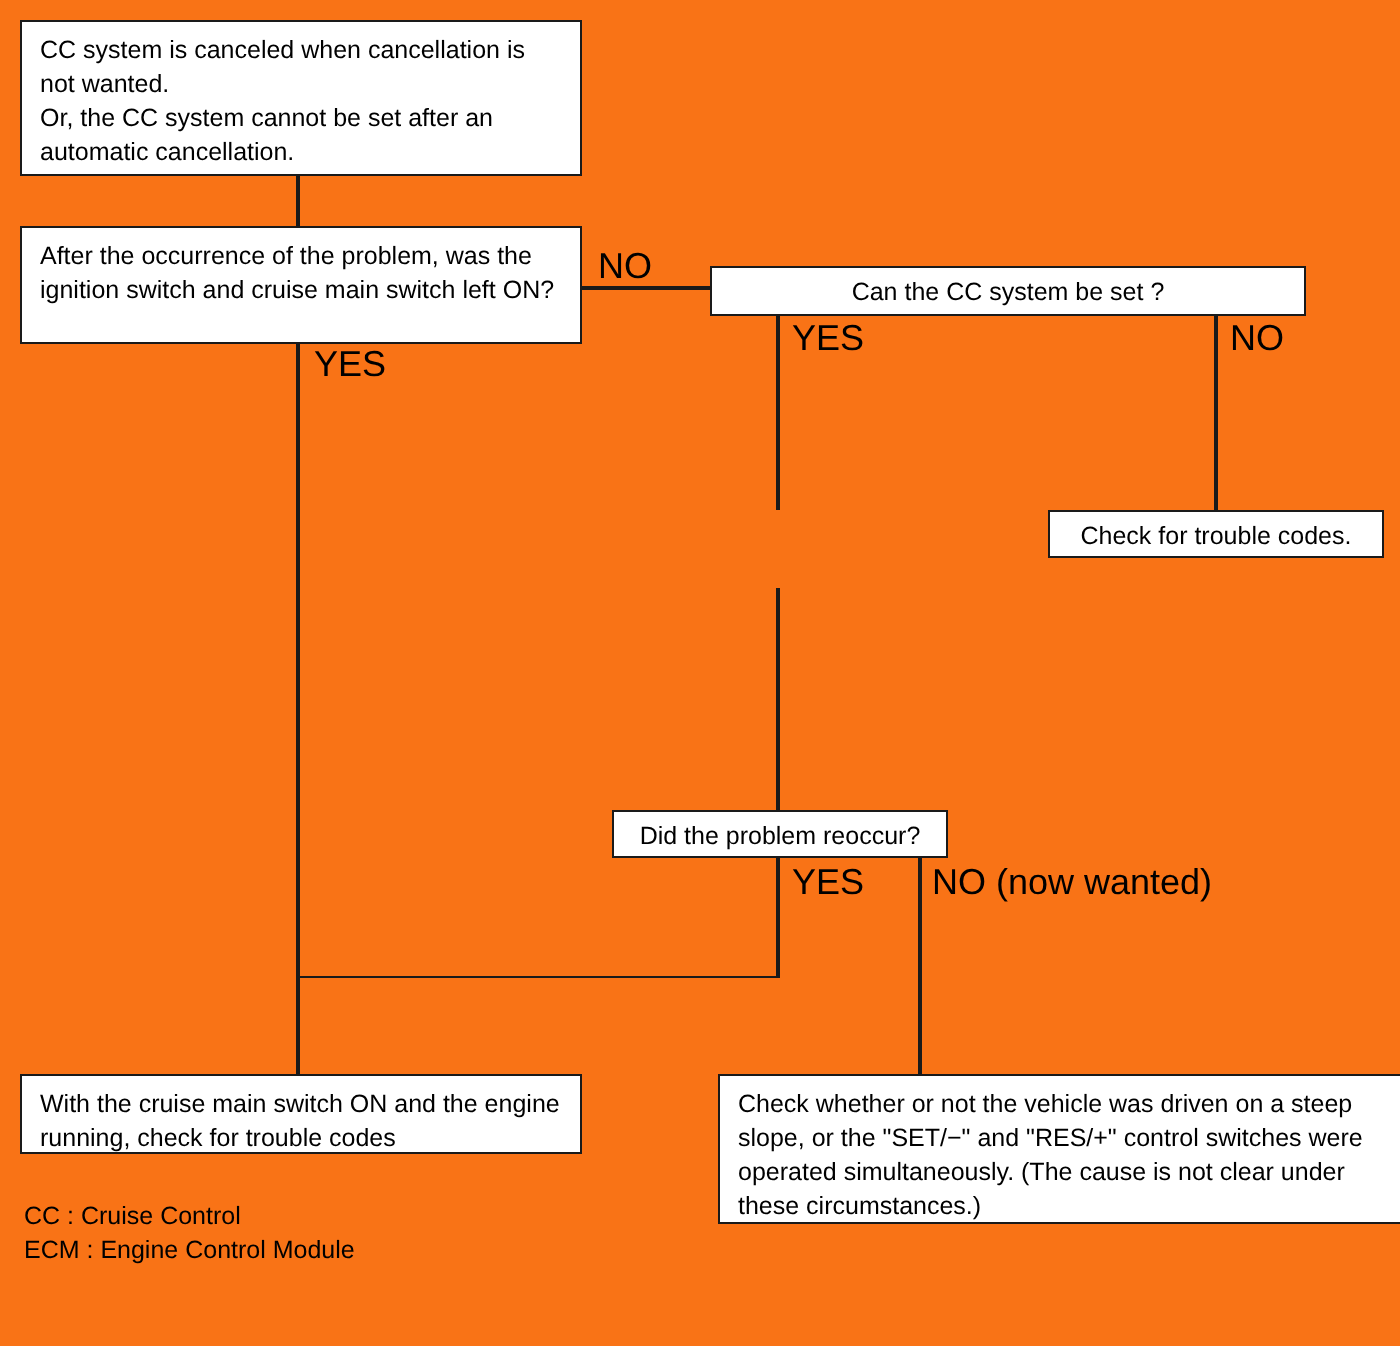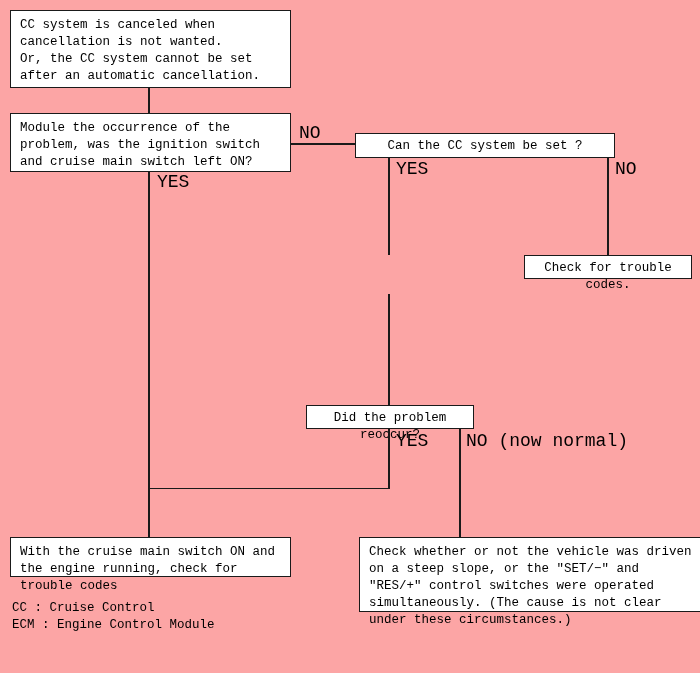--- a/index.html
+++ b/index.html
@@ -4,22 +4,22 @@
 <style>
   html, body {
     margin: 0;
     padding: 0;
     background: #ffffff;
   }
   #canvas {
     position: relative;
     width: 700px;
     height: 673px;
-    background: #fca5a5;
-    font-family: Liberation Mono, monospace;
+    background: #f97316;
+    font-family: Liberation Sans, sans-serif;
     color: #000000;
     overflow: hidden;
   }
   .box {
     position: absolute;
     box-sizing: border-box;
     border: 1.5px solid #1a1a1a;
     background: #ffffff;
     font-size: 12.5px;
     line-height: 17px;
@@ -57,23 +57,23 @@
   }
 </style>
 </head>
 <body>
 
 <div id="canvas">
 
   <div class="box" style="left:10px; top:10px; width:281px; height:78px;">CC system is canceled when cancellation is not wanted.
 Or, the CC system cannot be set after an automatic cancellation.</div>
 
-  <div class="box" style="left:10px; top:113px; width:281px; height:59px;">Module the occurrence of the problem, was the ignition switch and cruise main switch left ON?</div>
+  <div class="box" style="left:10px; top:113px; width:281px; height:59px;">After the occurrence of the problem, was the ignition switch and cruise main switch left ON?</div>
 
-  <div class="box center" style="left:355px; top:133px; width:260px; height:25px;">Can the CC system be set ?</div>
+  <div class="box center" style="left:355px; top:133px; width:298px; height:25px;">Can the CC system be set ?</div>
 
 
   <div class="box center" style="left:524px; top:255px; width:168px; height:24px;">Check for trouble codes.</div>
 
   <div class="box" style="left:10px; top:537px; width:281px; height:40px;">With the cruise main switch ON and the engine running, check for trouble codes</div>
 
   <div class="box center" style="left:306px; top:405px; width:168px; height:24px;">Did the problem reoccur?</div>
 
   <div class="box" style="left:359px; top:537px; width:346px; height:75px;">Check whether or not the vehicle was driven on a steep slope, or the "SET/−" and "RES/+" control switches were operated simultaneously. (The cause is not clear under these circumstances.)</div>
 
@@ -97,18 +97,18 @@
   <div class="edge-label" style="left:299px; top:126px;">NO</div>
 
   <div class="edge-label" style="left:157px; top:175px;">YES</div>
 
   <div class="edge-label" style="left:396px; top:162px;">YES</div>
 
   <div class="edge-label" style="left:615px; top:162px;">NO</div>
 
   <div class="edge-label" style="left:396px; top:434px;">YES</div>
 
-  <div class="edge-label" style="left:466px; top:434px;">NO (now normal)</div>
+  <div class="edge-label" style="left:466px; top:434px;">NO (now wanted)</div>
 
   <div class="legend" style="left:12px; top:600px;">CC : Cruise Control
 ECM : Engine Control Module</div>
 
 </div>
 
 </body></html>

